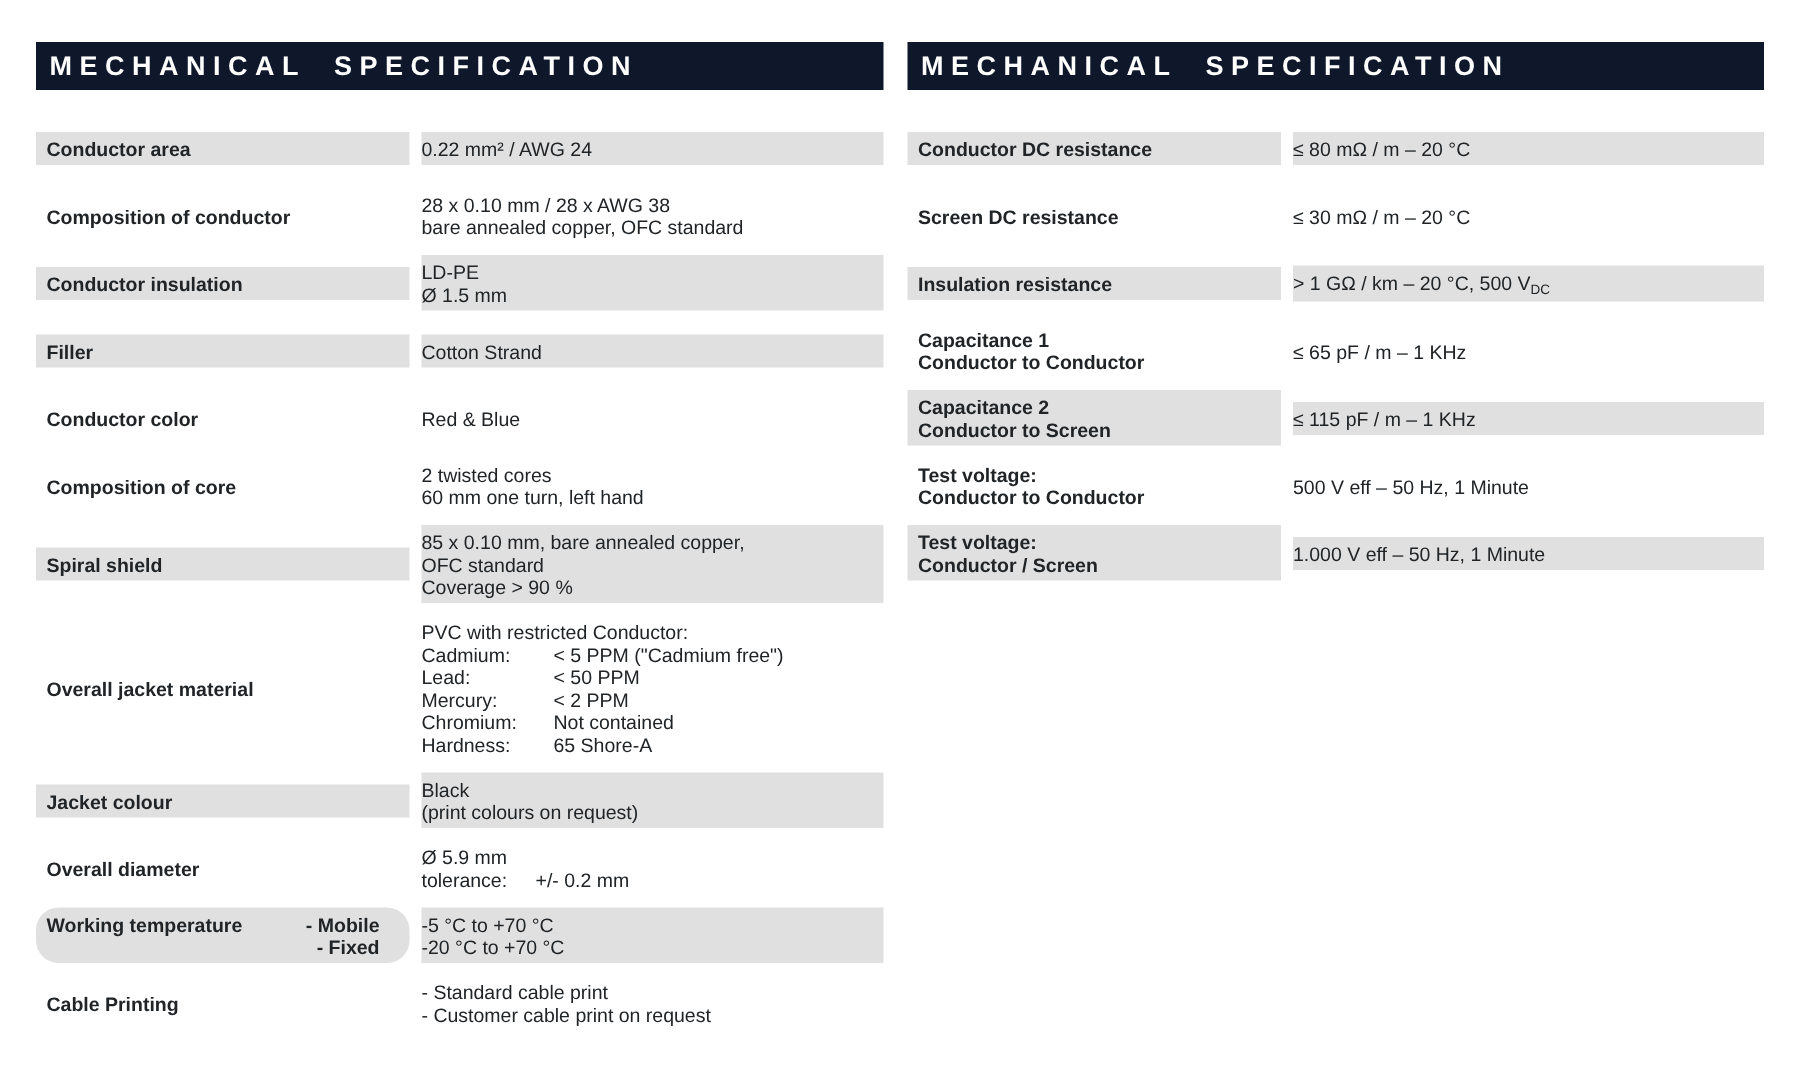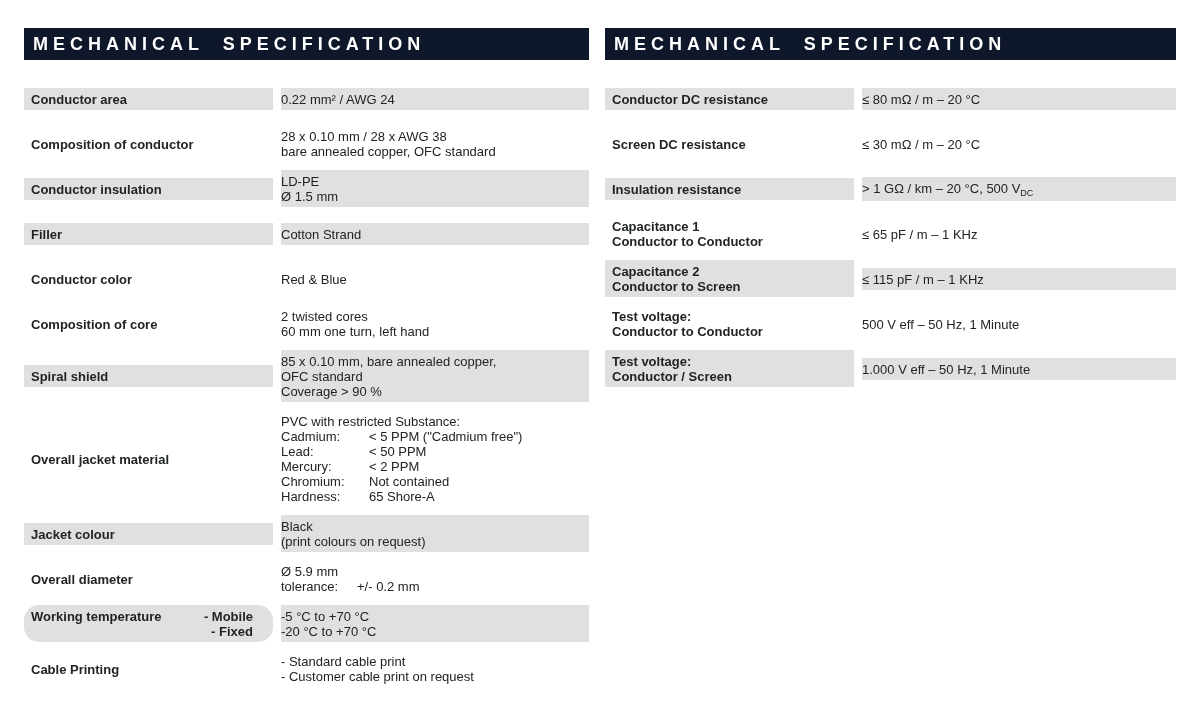--- a/index.html
+++ b/index.html
@@ -136,21 +136,21 @@
           <div class="vline">Coverage &gt; 90 %</div>
         </div>
       </div>
 
       <div class="row">
         <div class="cell label">
             <div class="vline">Overall jacket material</div>
           </div>
         <div class="colgap"></div>
         <div class="cell value">
-          <div class="vline">PVC with restricted Substance:</div>
+          <div class="vline">PVC with restricted Conductor:</div>
           <div class="vline"><span class="kv-key">Cadmium:</span><span>&lt; 5 PPM ("Cadmium free")</span></div>
           <div class="vline"><span class="kv-key">Lead:</span><span>&lt; 50 PPM</span></div>
           <div class="vline"><span class="kv-key">Mercury:</span><span>&lt; 2 PPM</span></div>
           <div class="vline"><span class="kv-key">Chromium:</span><span>Not contained</span></div>
           <div class="vline"><span class="kv-key">Hardness:</span><span>65 Shore-A</span></div>
         </div>
       </div>
 
       <div class="row shaded">
         <div class="cell label">

